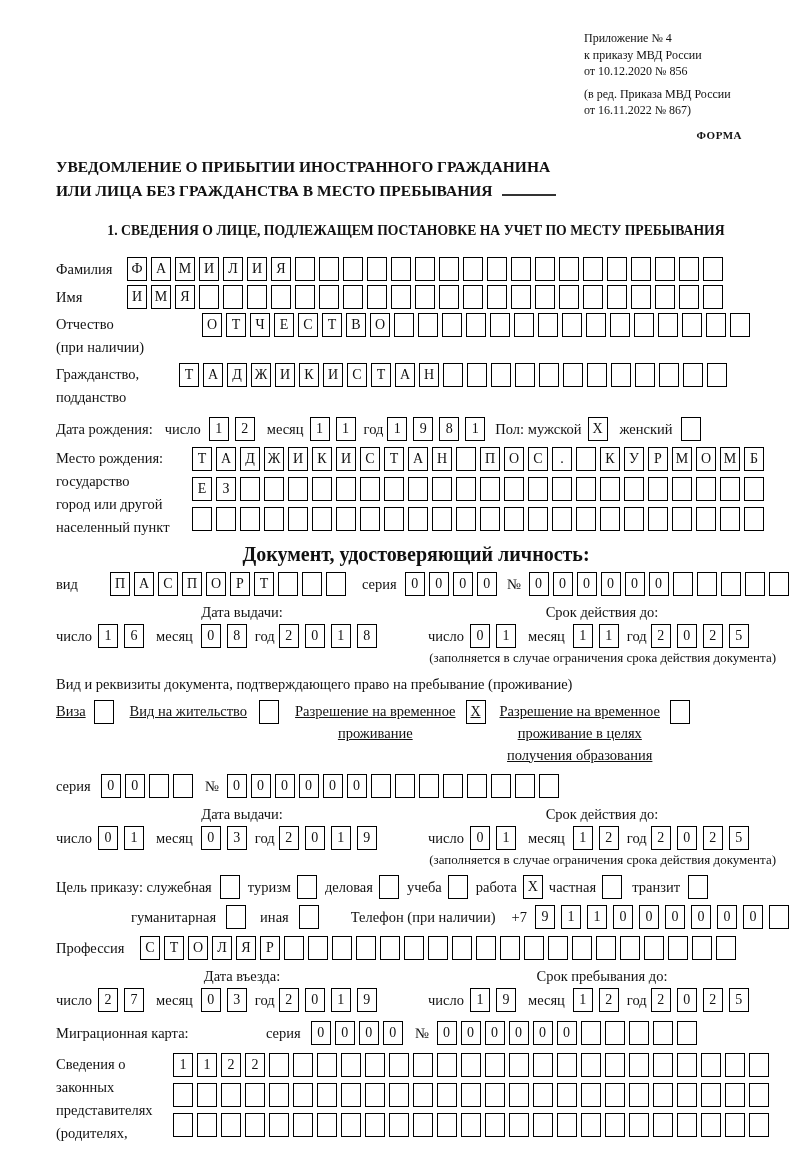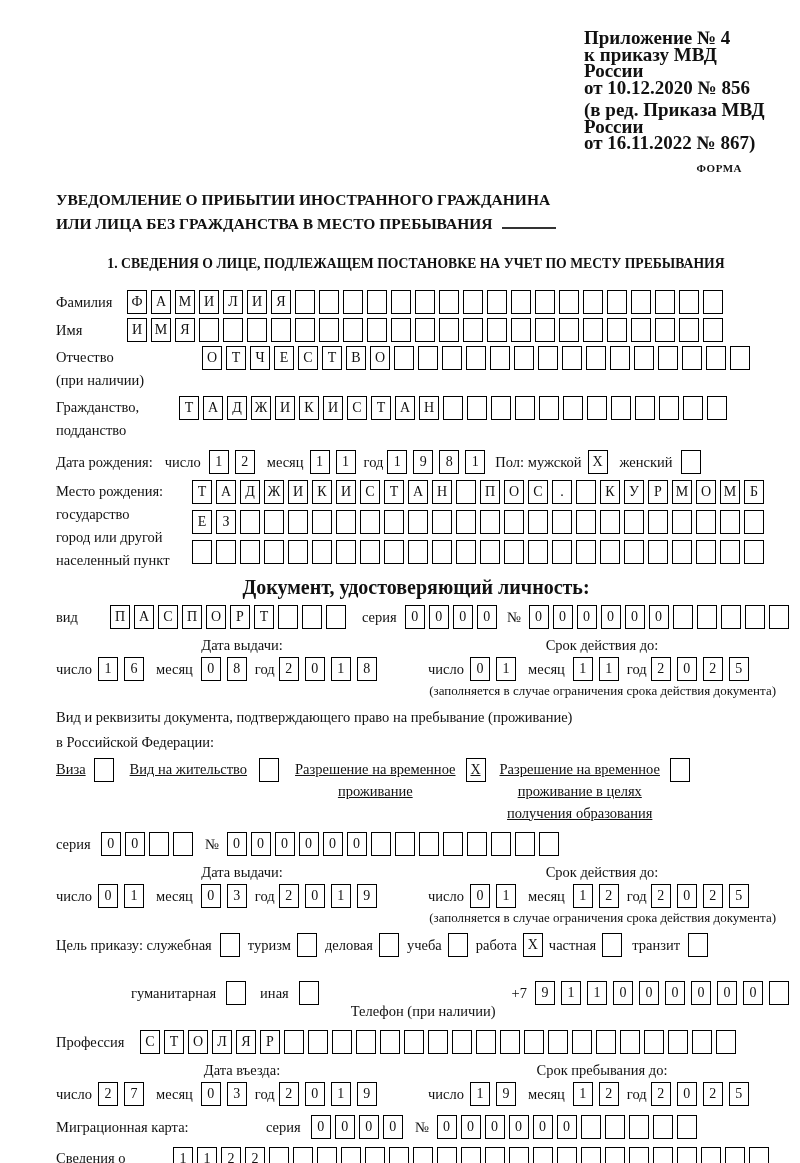--- a/index.html
+++ b/index.html
@@ -1,36 +1,36 @@
 <!DOCTYPE html>
 <html><head>
 <meta charset="utf-8">
 <style>
   html,body{margin:0;padding:0;background:#e8e8e8;}
   .page{width:800px;height:1163px;background:#ffffff;box-sizing:border-box;
         padding:30px 24px 0 56px;overflow:hidden;position:relative;
         font-family:"Liberation Serif","DejaVu Serif",serif;color:#111;}
-  .annex{margin-left:auto;width:192px;font-size:19px;line-height:16.5px;font-weight:bold;}
+  .annex{margin-left:auto;width:192px;font-size:12px;line-height:16.5px;}
   .agap{height:6px;}
   .forma{margin:10px 34px 0 0;font-weight:700;font-size:11px;text-align:right;letter-spacing:.5px;}
   .title{margin-top:14px;text-align:left;font-weight:700;font-size:15.5px;line-height:24px;}
   .blank{display:inline-block;width:54px;border-bottom:2px solid #333;height:14px;margin-left:10px;}
   .sec{margin:20px 0 18px;text-align:center;font-weight:700;font-size:13.7px;}
   .row{display:flex;align-items:flex-start;margin-bottom:4px;}
   .inline{align-items:center;}
   .lbl{font-size:14.5px;line-height:24px;flex:0 0 auto;}
   .lblcol{font-size:14.5px;line-height:23px;flex:0 0 auto;}
   .boxes{display:flex;gap:4px;flex:0 0 auto;}
   .dgap{gap:6px;}
   .cell{box-sizing:border-box;flex:0 0 auto;width:20px;height:24px;border:1.7px solid #000;
         display:flex;align-items:center;justify-content:center;font-size:14px;background:#fff;}
   .w71{width:71px;}.w146{width:146px;}.w123{width:123px;}.w136{width:136px;}
   .w103{width:103px;}.w84{width:84px;}.w150{width:150px;}
   .mr4{margin-right:4px;}.mr6{margin-right:6px;}.mr8{margin-right:8px;}.mr10{margin-right:10px;}
-  .mr12{margin-right:12px;}.mr14{margin-right:14px;}.mr16{margin-right:16px;}.ml16{margin-left:16px;margin-top:36px;}.ml60{margin-left:60px;}
+  .mr12{margin-right:12px;}.mr14{margin-right:14px;}.mr16{margin-right:16px;}.ml16{margin-left:16px;}.ml60{margin-left:60px;}
   .col .boxes{margin-bottom:6px;}
   .col .boxes:last-child{margin-bottom:0;}
   .dochead{text-align:center;font-weight:700;font-size:20px;margin:2px 0 6px;}
   .dsec{display:flex;margin-top:8px;}
   .dcol1{flex:0 0 372px;}
   .dcol2{flex:1 1 auto;}
   .dhead{font-size:14.5px;text-align:center;margin-bottom:3px;}
   .dg{display:flex;align-items:center;}
   .note{font-size:13px;text-align:right;margin-top:2px;}
   .para{font-size:14.5px;line-height:25px;margin-top:6px;}
@@ -391,21 +391,20 @@
             <span class="cell">2</span>
             <span class="cell">5</span>
           </span>
       </div>
     </div>
   </div>
   <div class="note">(заполняется в случае ограничения срока действия документа)</div>
 
   <div class="para">
     <div>Вид и реквизиты документа, подтверждающего право на пребывание (проживание)</div>
-    <div>в Российской Федерации:</div>
   </div>
 
   <div class="permits">
     <div class="pitem mr16">
       <span class="plbl mr8">Виза</span>
       <span class="boxes">
           <span class="cell"></span>
         </span>
     </div>
     <div class="pitem mr16">
@@ -534,21 +533,21 @@
     <span class="lbl mr6">частная</span>
     <span class="boxes mr10">
         <span class="cell"></span>
       </span>
     <span class="lbl mr8">транзит</span>
     <span class="boxes">
         <span class="cell"></span>
       </span>
   </div>
 
-  <div class="row inline indent" style="margin-top:6px;">
+  <div class="row inline indent" style="margin-top:6px;align-items:flex-end;">
     <span class="lbl mr10">гуманитарная</span>
     <span class="boxes mr14">
         <span class="cell"></span>
       </span>
     <span class="lbl mr10">иная</span>
     <span class="boxes mr16">
         <span class="cell"></span>
       </span>
     <span class="lbl ml16 mr16">Телефон (при наличии)</span>
     <span class="lbl mr8">+7</span>

